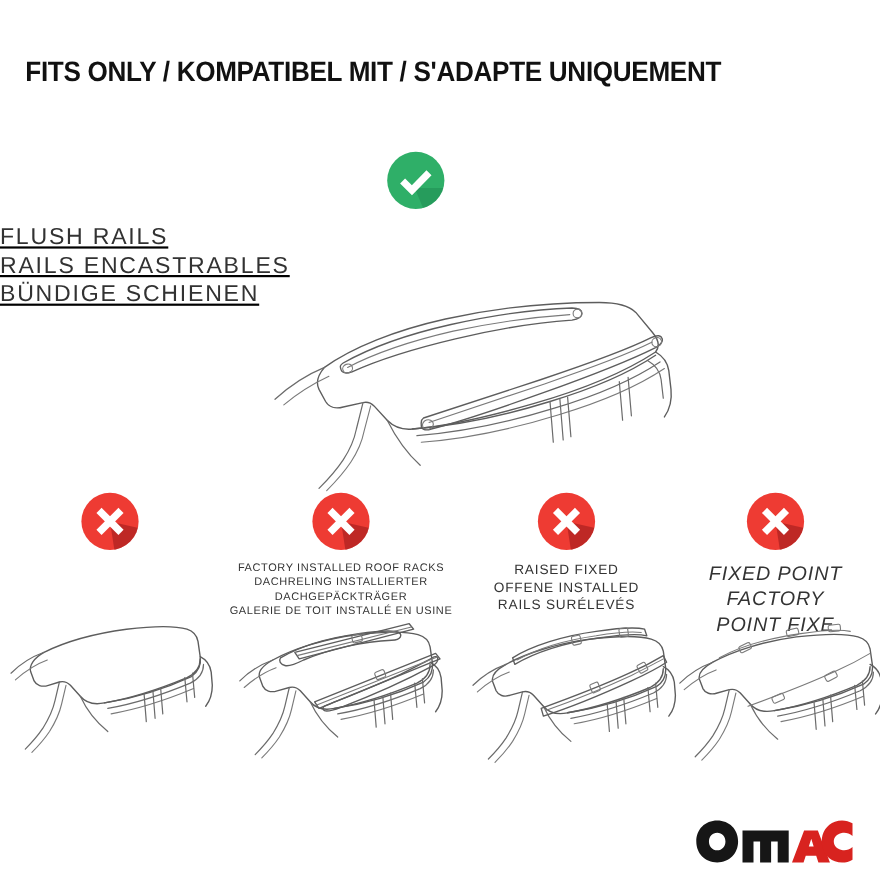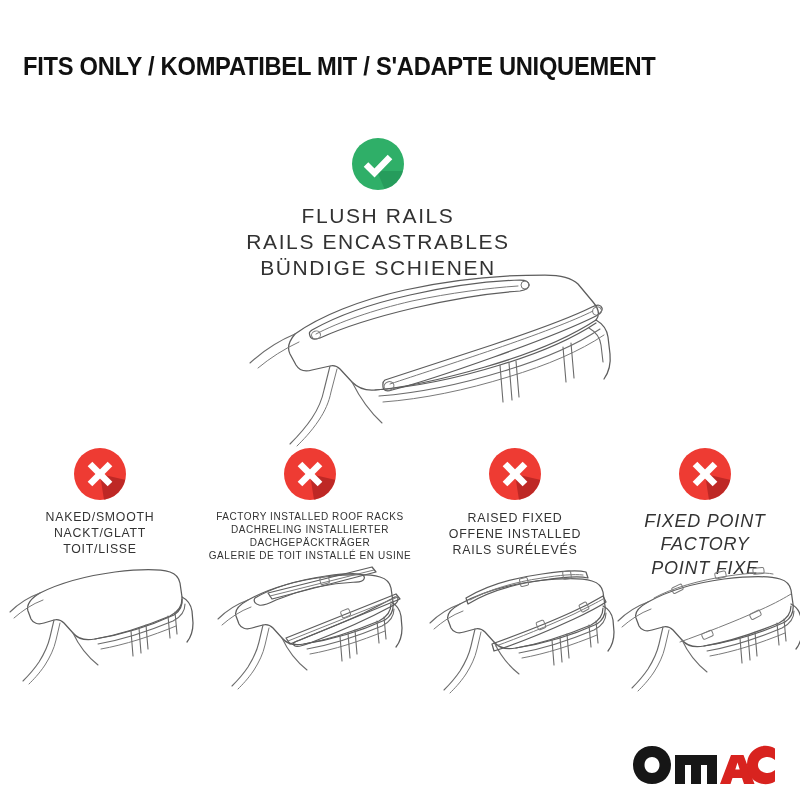--- a/index.html
+++ b/index.html
@@ -24,21 +24,22 @@
     color:#111111;
     letter-spacing:-0.3px;
     transform:scaleX(0.93);
     white-space:nowrap;
   }
 
   
   .hero {
     position:absolute;
     top:138px; left:0; width:756px;
-    text-align:center;
+    text-align:left;
+    text-decoration:underline;
   }
   .icon-circle {
     position:relative;
     width:52px; height:52px;
     margin:0 auto;
     border-radius:50%;
     overflow:hidden;
   }
   .icon-circle.ok { background:#2faf68; }
   .icon-circle.bad { background:#ee3b33; }
@@ -189,25 +190,20 @@
   <div class="col c1">
     <div class="col-inner">
       <div class="icon-circle bad">
         <svg width="52" height="52" viewBox="0 0 52 52" aria-hidden="true">
           <path d="M26 26 L52 32 L52 52 L30 52 Z" fill="#9e1c1c" opacity="0.6"></path>
           <g stroke="#ffffff" stroke-width="6.6" stroke-linecap="butt">
             <line x1="16" y1="16" x2="36" y2="36"></line>
             <line x1="36" y1="16" x2="16" y2="36"></line>
           </g>
         </svg>
-      </div>
-      <div class="col-text">
-        <div>NAKED/SMOOTH</div>
-        <div>NACKT/GLATT</div>
-        <div>TOIT/LISSE</div>
       </div>
     </div>
     <div class="col-illu">
       <svg width="200" height="125" viewBox="0 0 200 125" aria-hidden="true">
         <path class="ln" d="M40,32 C58,23 85,15 115,11 C140,8 160,8 170,11
                             C176,13 179,17 180,22 L182,36
                             C183,44 180,50 174,54 C150,65 120,74 95,78
                             C85,80 78,78 73,72 L64,62
                             C61,59 58,58 54,59 L44,62
                             C38,64 33,62 31,58 L28,50

